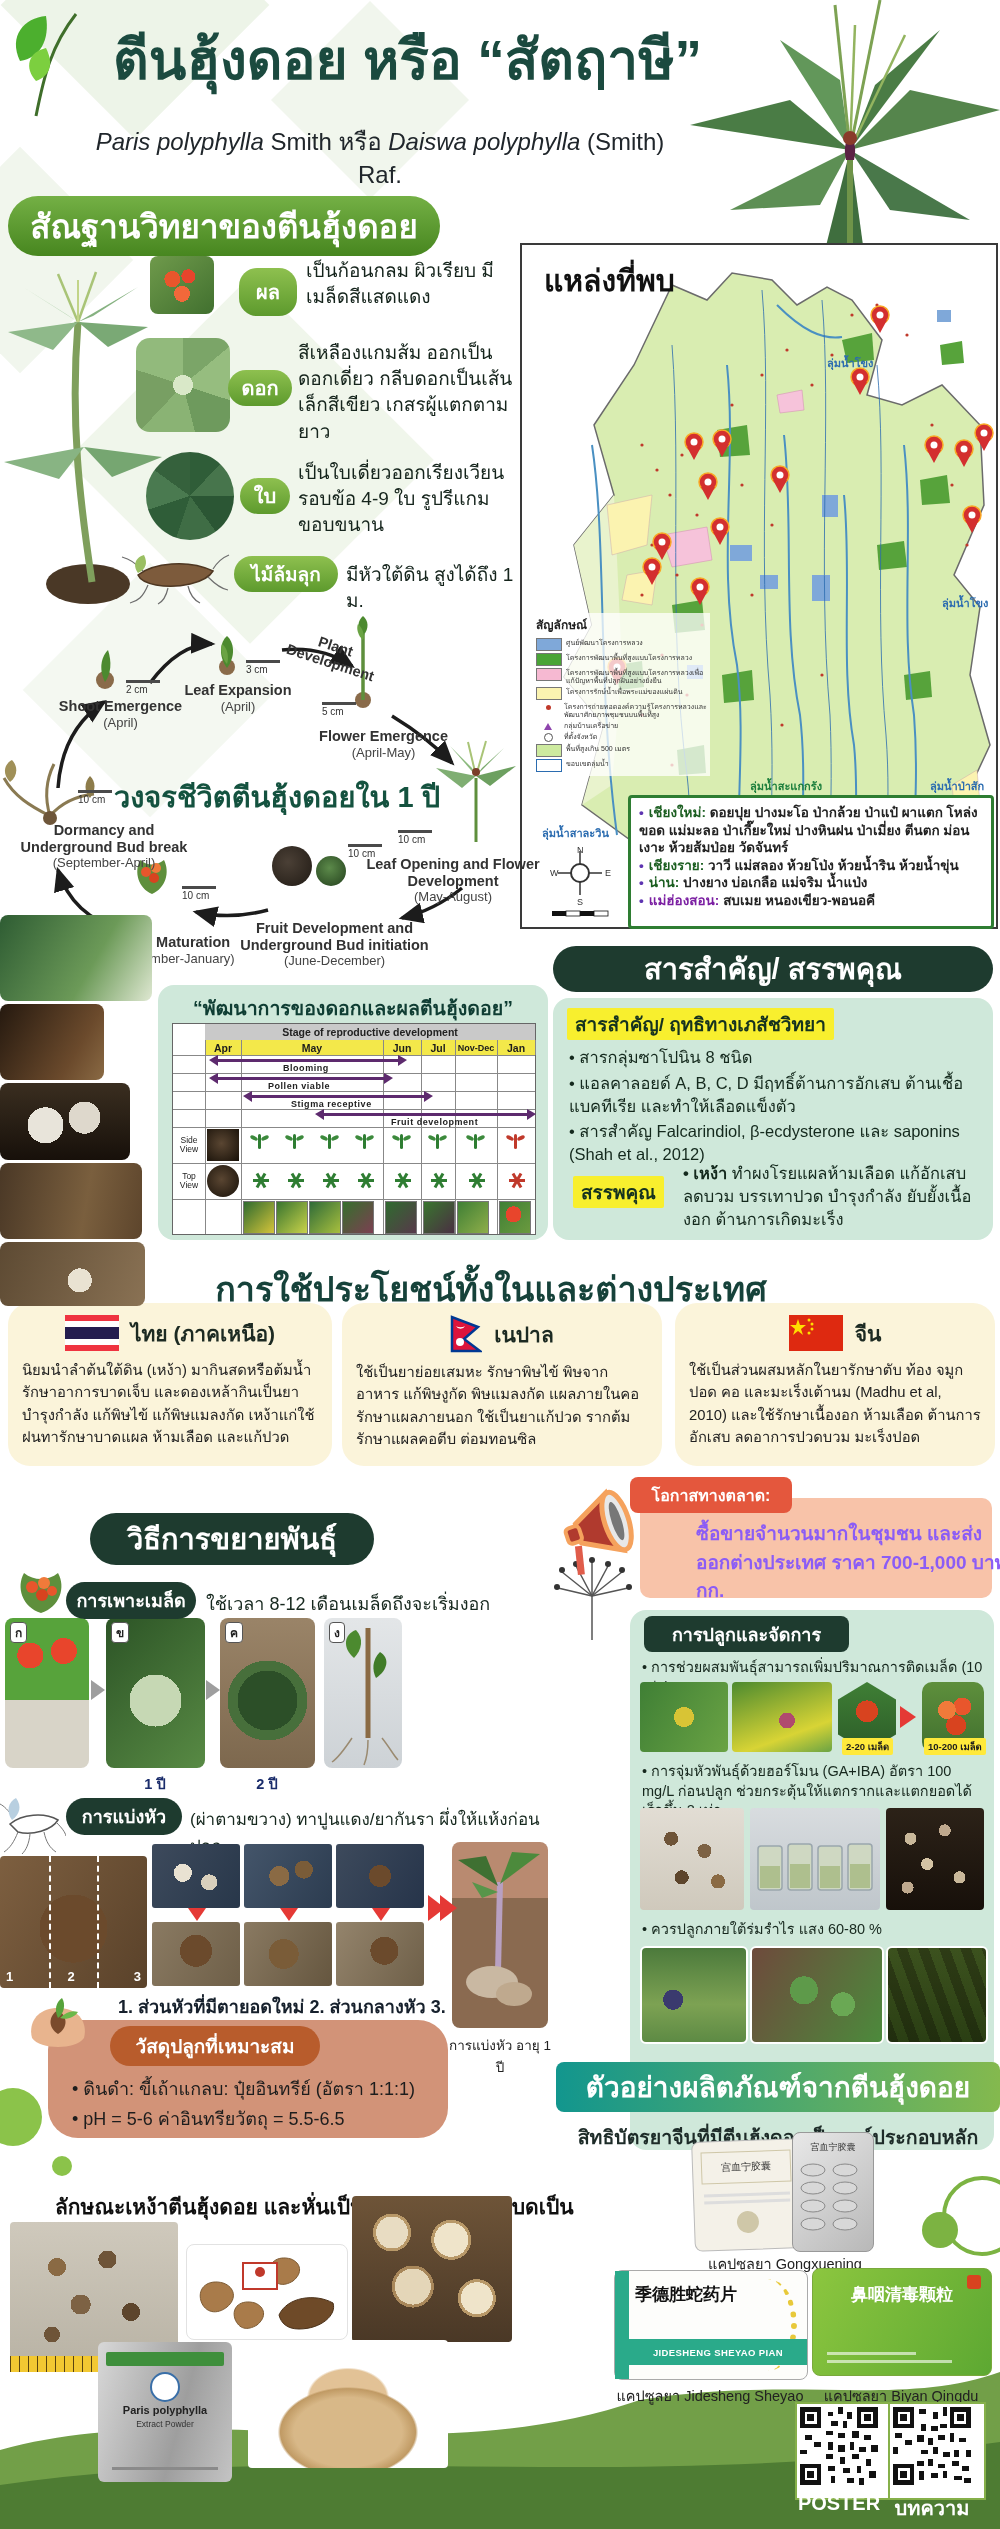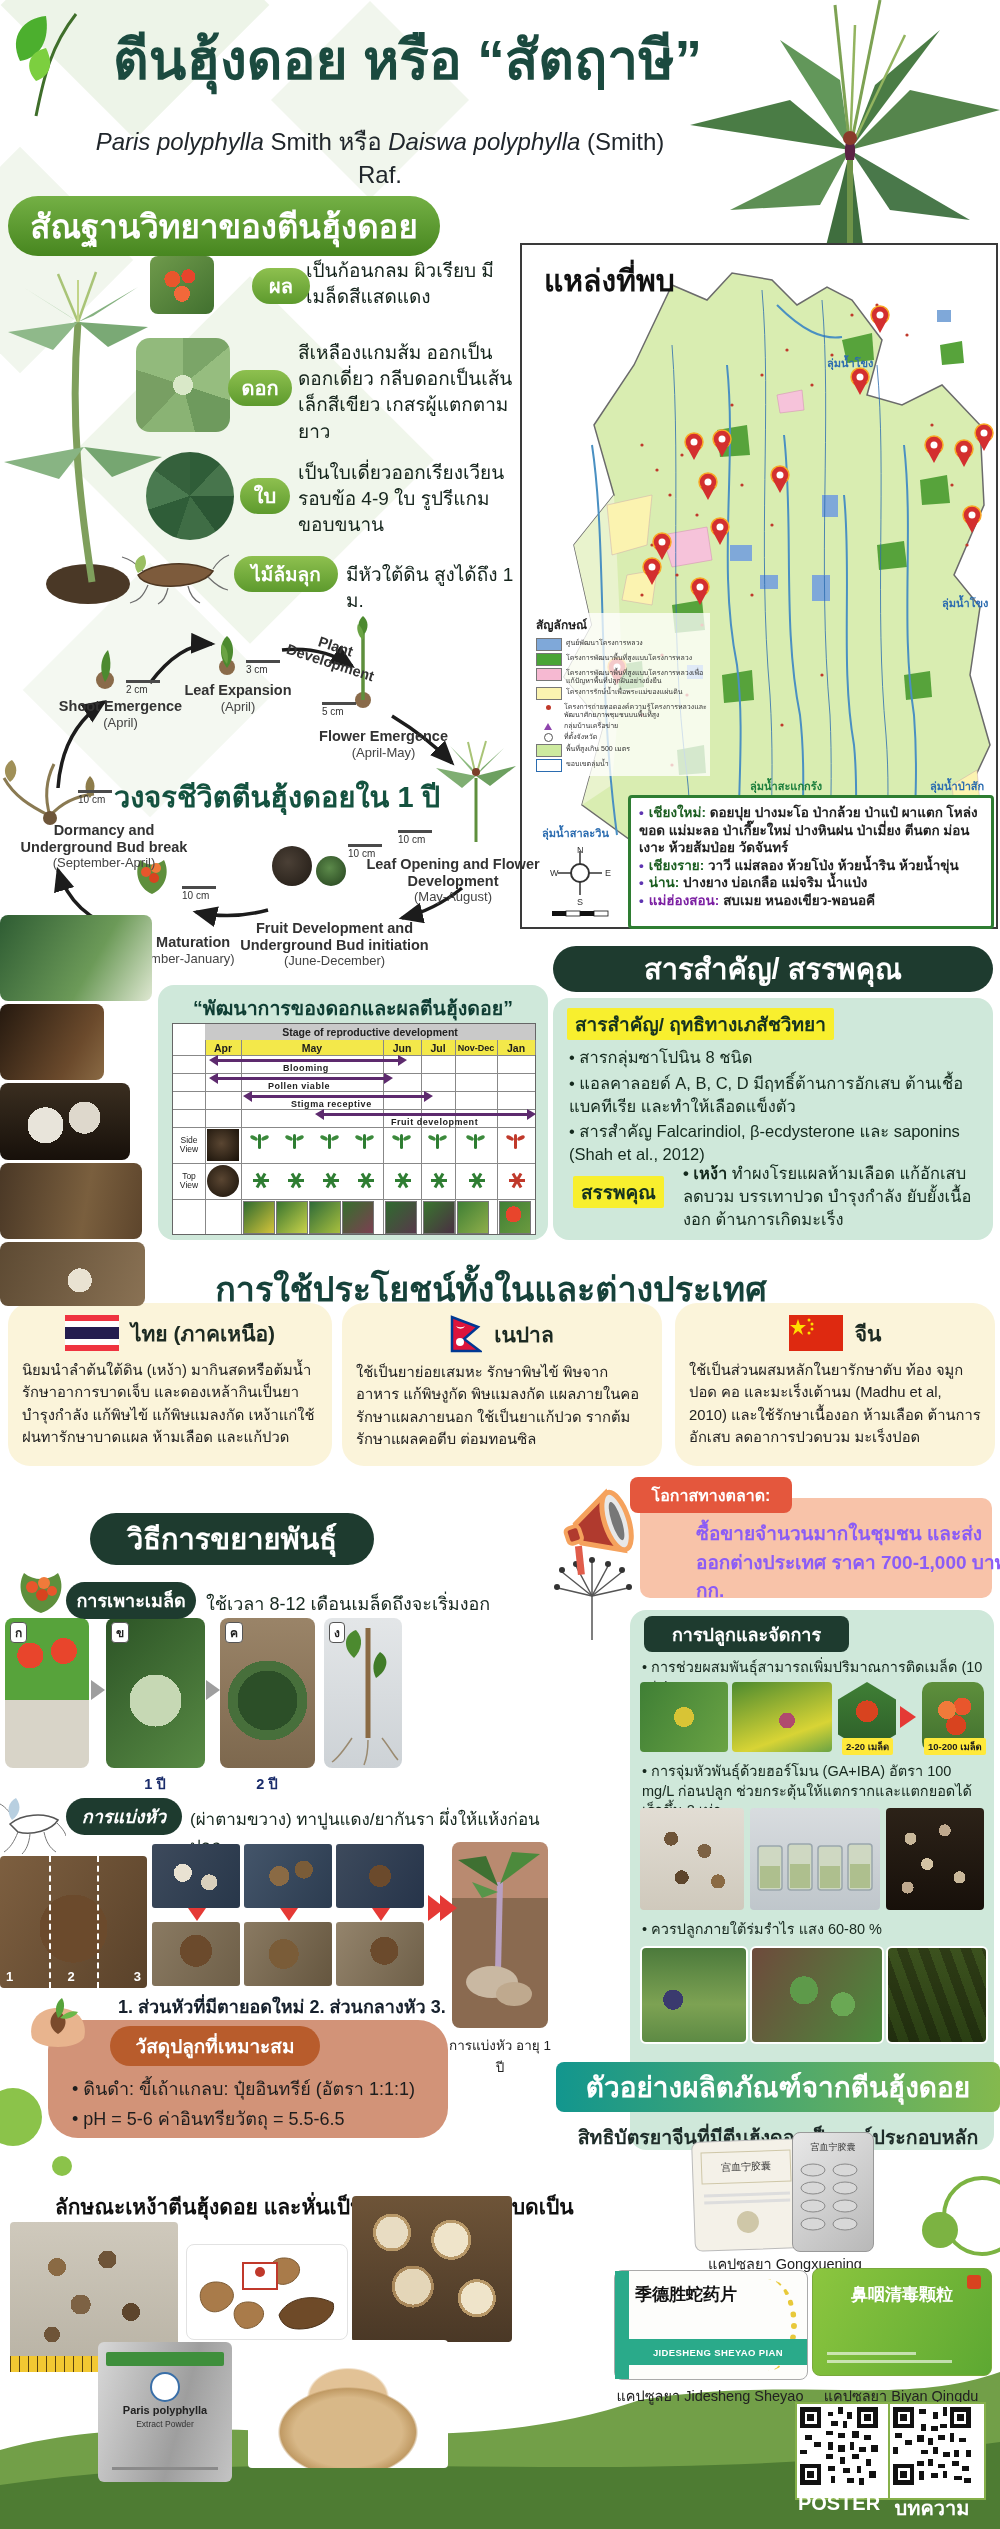--- a/index.html
+++ b/index.html
@@ -133,21 +133,21 @@
     <line x1="0" y1="0" x2="18" y2="-50" stroke="#a9c477" stroke-width="2.5"></line>
     <line x1="0" y1="0" x2="0" y2="-42" stroke="#c2d489" stroke-width="2"></line>
   </g>
   <g transform="translate(84,185)">
     <path d="M0,0 L-80,15 L-25,32 Z" fill="#88b483"></path>
     <path d="M0,0 L78,10 L28,30 Z" fill="#76a671"></path>
   </g>
 </svg>
 
 <div class="photo" style="left:150px;top:256px;width:64px;height:58px;background:radial-gradient(circle at 35% 40%,#e8562c 0 8px,transparent 8px),radial-gradient(circle at 60% 35%,#e8452c 0 7px,transparent 7px),radial-gradient(circle at 50% 65%,#f2683a 0 8px,transparent 8px),linear-gradient(140deg,#6f9a4b,#41702f);"></div>
-<div class="pill-leaf" style="left:252px;top:268px;width:58px;height:36px;font-size:20px;">
+<div class="pill-leaf" style="left:239px;top:268px;width:58px;height:48px;font-size:20px;">
   <span>ผล</span>
 </div>
 <div class="morph-text" style="left:306px;top:258px;width:205px;">เป็นก้อนกลม ผิวเรียบ มีเมล็ดสีแสดแดง</div>
 
 <div class="photo" style="left:136px;top:338px;width:94px;height:94px;background:radial-gradient(circle at 50% 50%,#d9e8c8 0 10px,transparent 10px),conic-gradient(#7ba568 0 14%,#96bd7f 0 30%,#6e9a5d 0 46%,#8ab374 0 62%,#789f63 0 80%,#92ba7c 0 100%);border-radius:14px;"></div>
 <div class="pill-leaf" style="left:228px;top:370px;width:64px;height:36px;font-size:20px;">
   <span>ดอก</span>
 </div>
 <div class="morph-text" style="left:298px;top:340px;width:218px;">สีเหลืองแกมส้ม ออกเป็นดอกเดี่ยว กลีบดอกเป็นเส้นเล็กสีเขียว เกสรผู้แตกตามยาว</div>
 
@@ -718,21 +718,21 @@
     <path d="M10,38 C22,28 44,26 58,34 C52,44 32,50 18,46 Z" fill="#fff" stroke="#555" stroke-width="1.5"></path>
     <g stroke="#777" stroke-width="1" fill="none">
       <path d="M18,46 C14,56 10,62 4,66"></path>
       <path d="M30,48 C29,58 26,64 22,68"></path>
       <path d="M44,46 C46,56 50,62 56,66"></path>
       <path d="M56,36 C62,42 65,46 66,50"></path>
       <path d="M14,32 C8,24 4,20 0,18"></path>
     </g>
     <path d="M12,34 C6,26 8,16 16,12 C22,20 20,28 12,34 Z" fill="#b8cfe0"></path>
   </svg>
-<div class="pill-dark" style="left:66px;top:1798px;width:116px;height:37px;font-size:18px;border-radius:20px;font-style:italic;">
+<div class="pill-dark" style="left:66px;top:1798px;width:116px;height:37px;font-size:18px;border-radius:20px;">
   <span>การแบ่งหัว</span>
 </div>
 <div class="abs z2" style="left:190px;top:1805px;width:360px;font-size:17px;color:#16281e;">(ผ่าตามขวาง) ทาปูนแดง/ยากันรา ผึ่งให้แห้งก่อนปลูก</div>
 
 <div class="photo" style="left:0;top:1856px;width:147px;height:132px;background:radial-gradient(circle at 50% 55%,#6b4a2c 0 34px,transparent 34px),linear-gradient(120deg,#7d5f40,#5a422a);border-radius:4px;">
   <div style="position:absolute;left:33%;top:0;bottom:0;border-left:2px dashed #fff;"></div>
   <div style="position:absolute;left:66%;top:0;bottom:0;border-left:2px dashed #fff;"></div>
   <span style="position:absolute;left:6px;bottom:4px;color:#fff;font-size:13px;font-weight:bold;">1</span>
   <span style="position:absolute;left:46%;bottom:4px;color:#fff;font-size:13px;font-weight:bold;">2</span>
   <span style="position:absolute;right:6px;bottom:4px;color:#fff;font-size:13px;font-weight:bold;">3</span>

